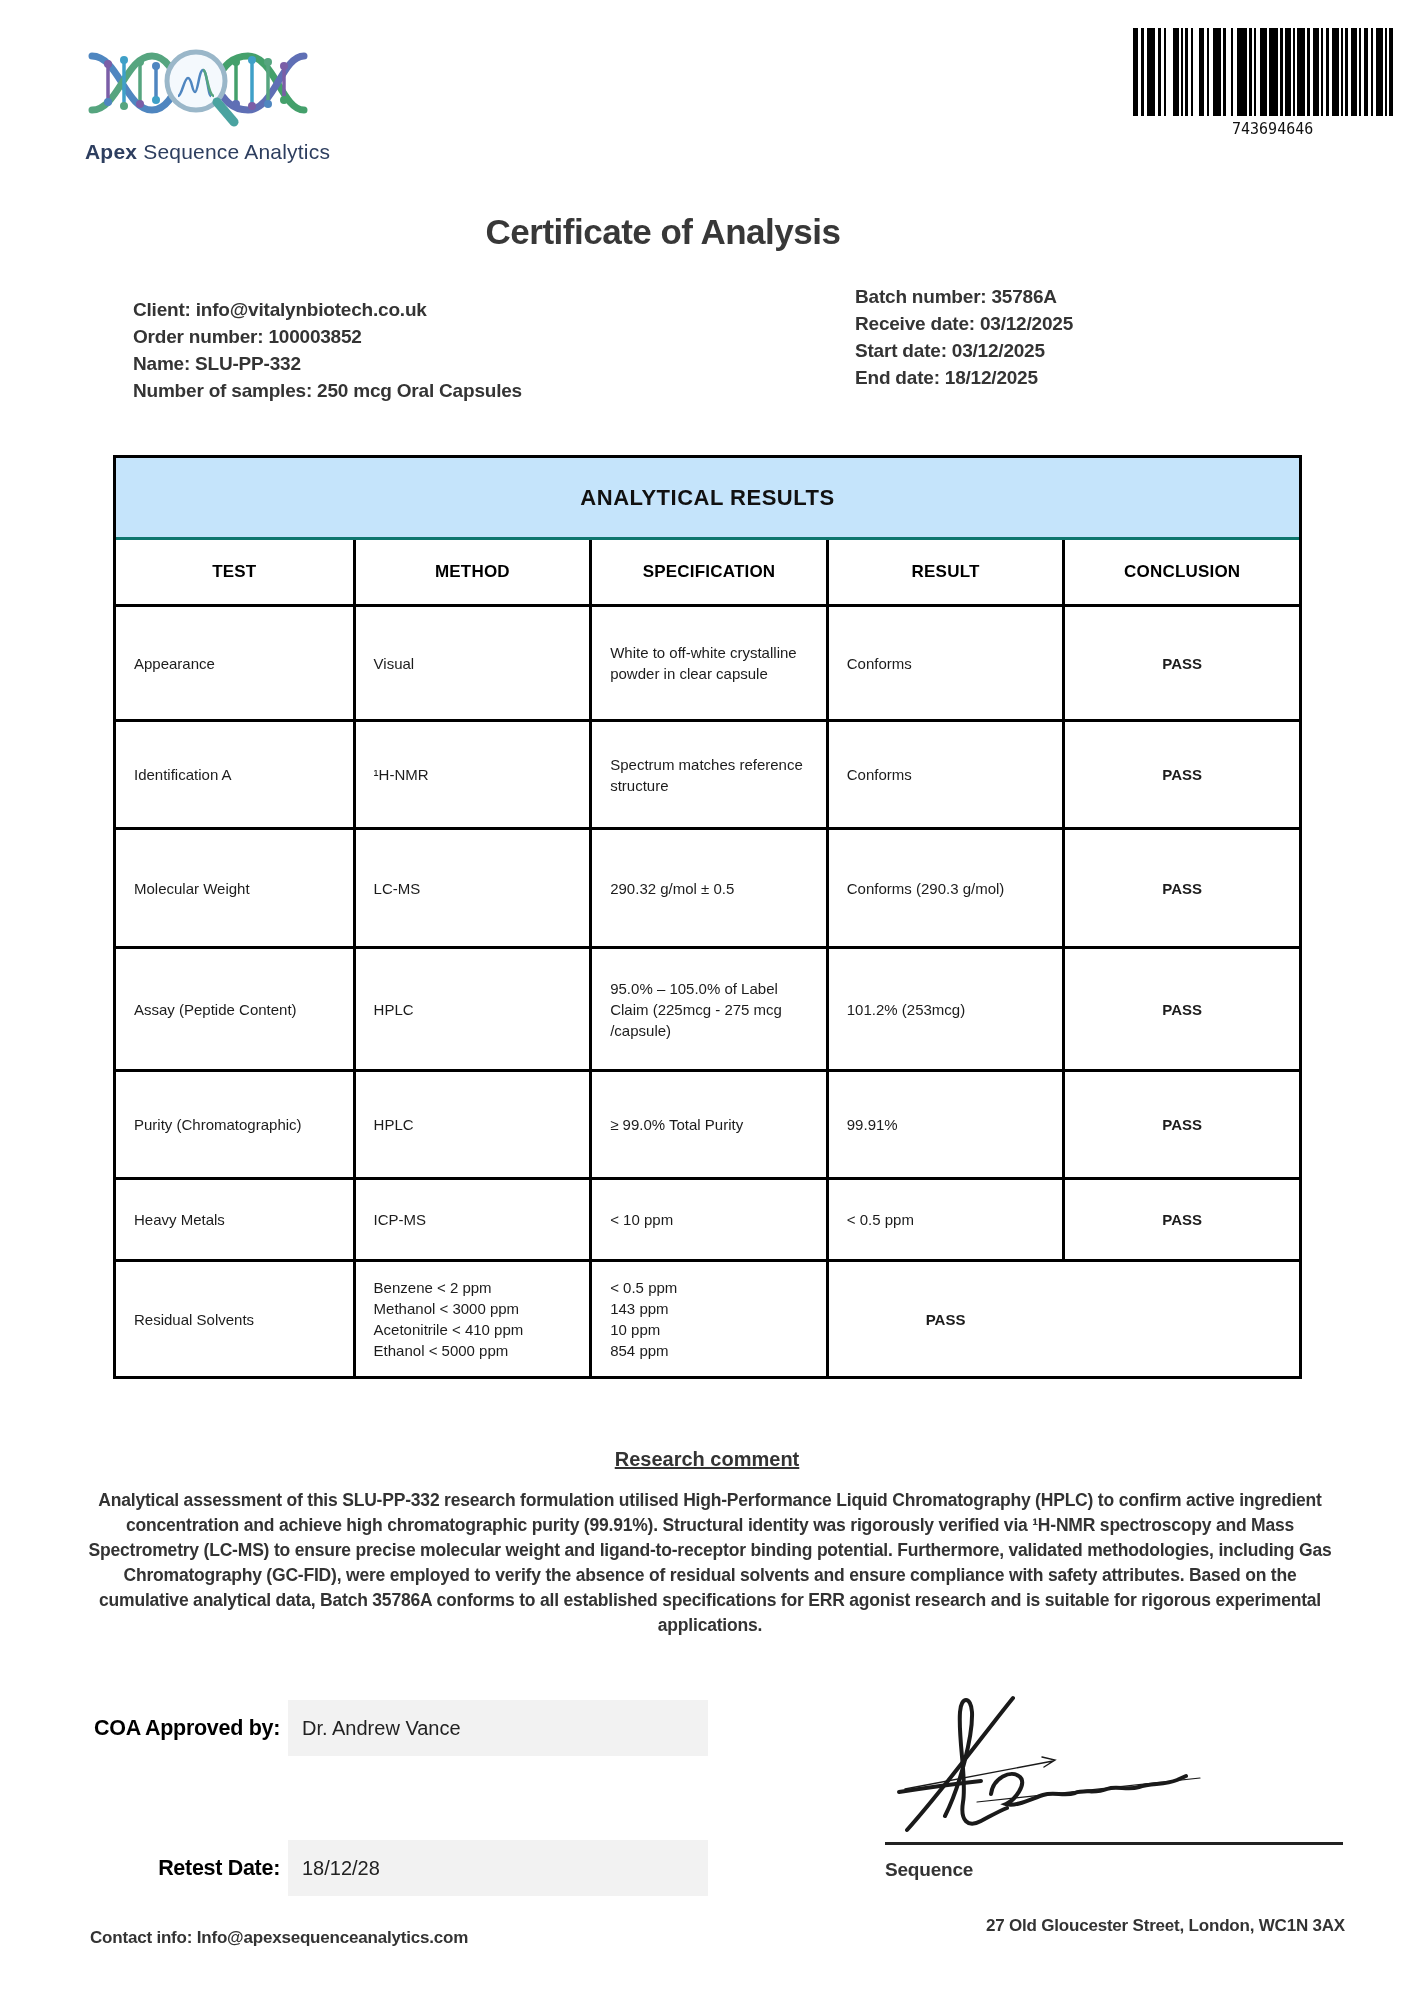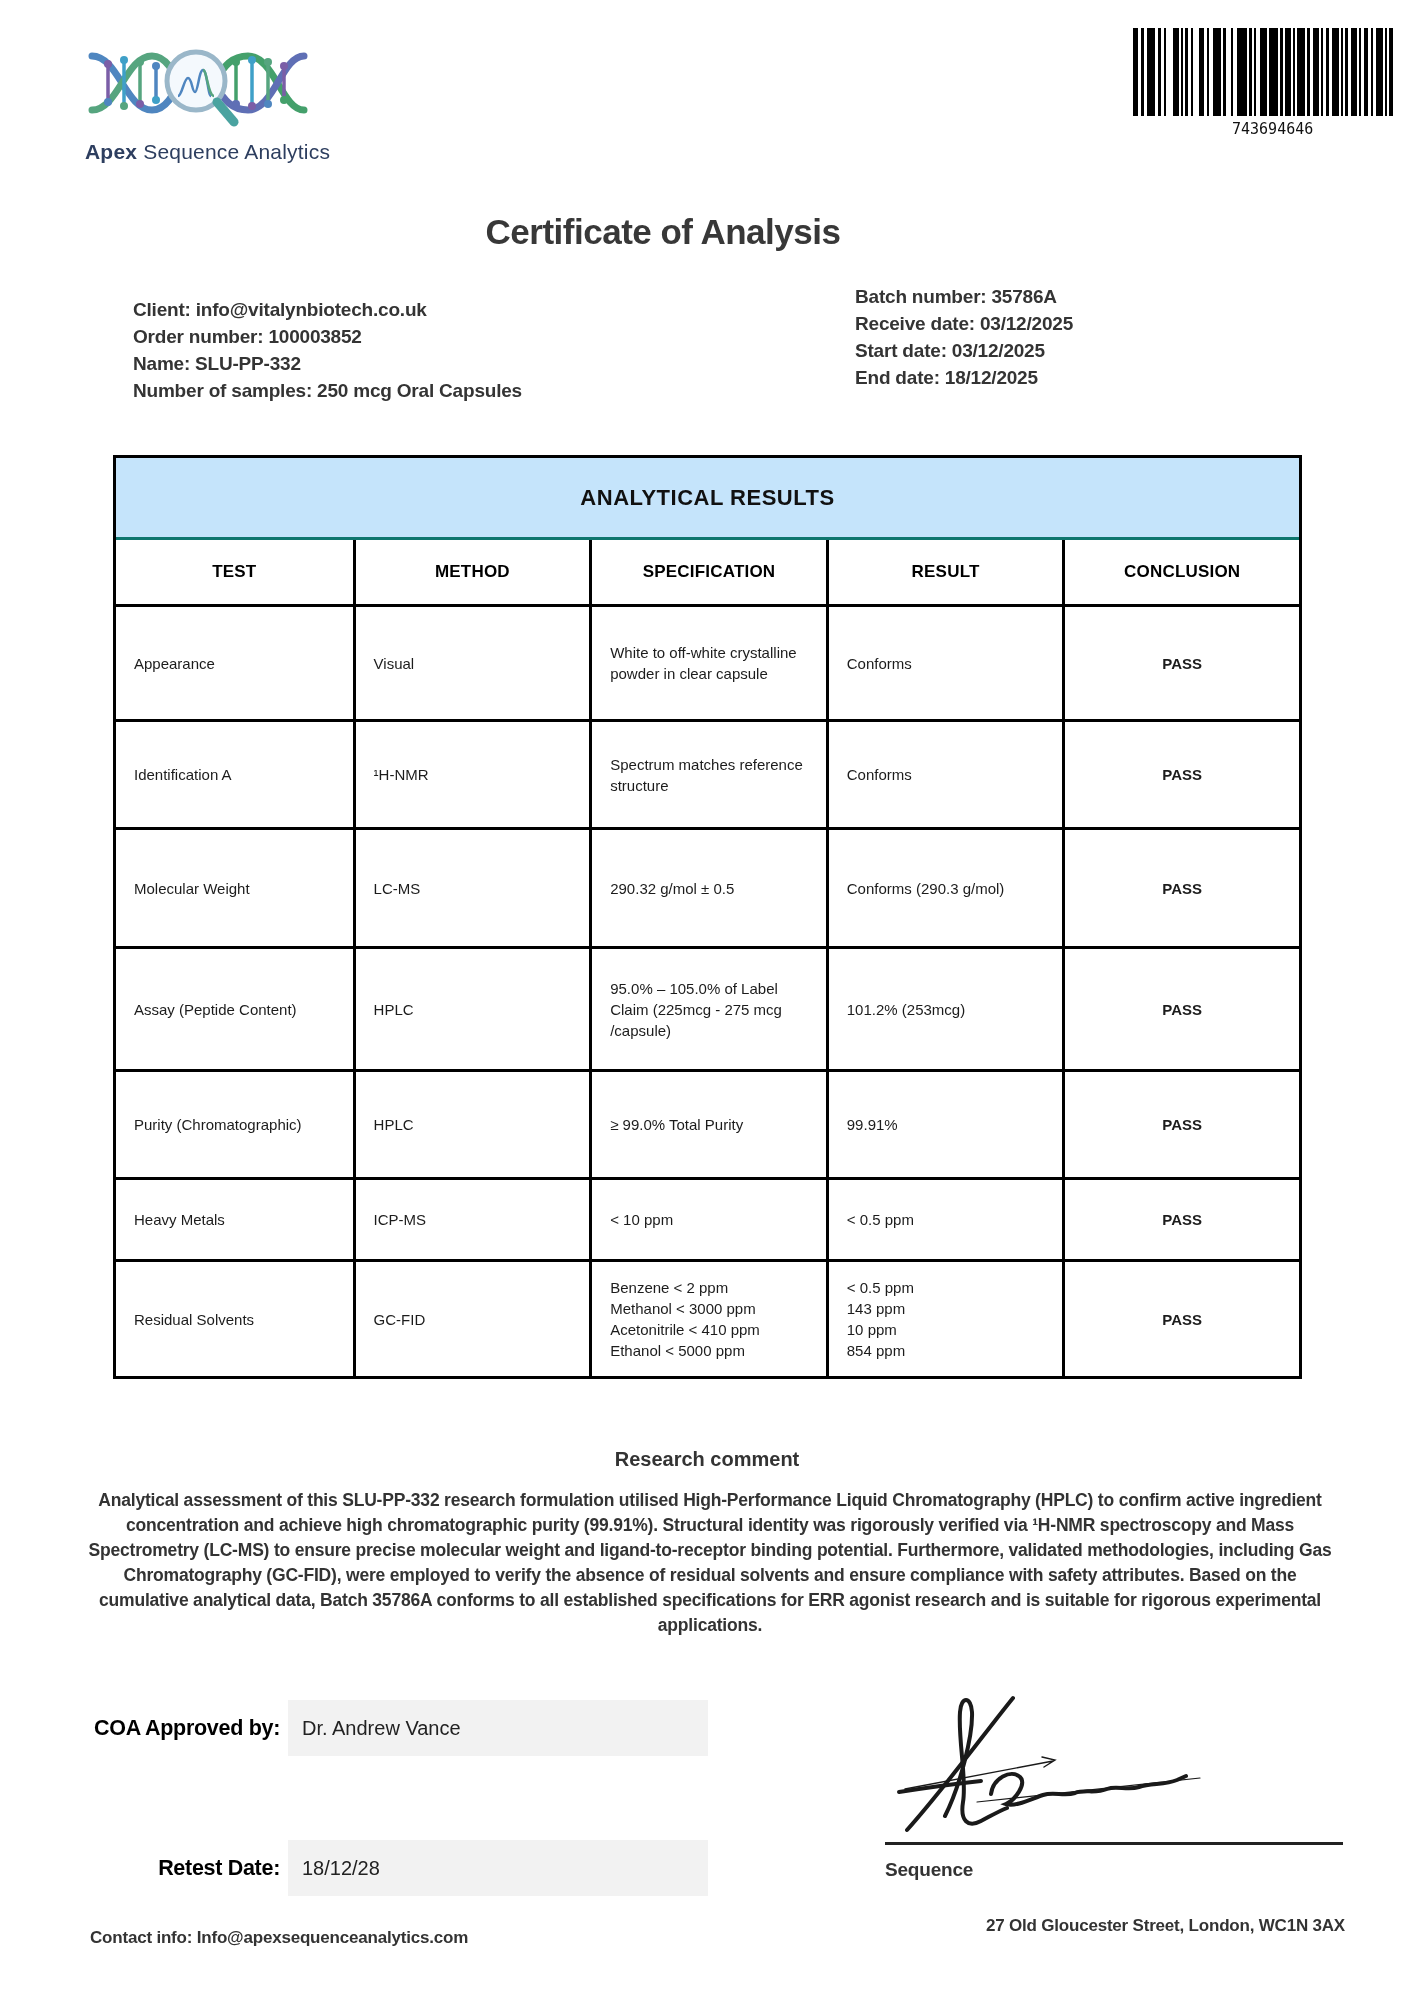--- a/index.html
+++ b/index.html
@@ -43,21 +43,21 @@
   .tbody .trow:nth-child(1){ min-height:115px; }
   .tbody .trow:nth-child(2){ min-height:108px; }
   .tbody .trow:nth-child(3){ min-height:119px; }
   .tbody .trow:nth-child(4){ min-height:123px; }
   .tbody .trow:nth-child(5){ min-height:108px; }
   .tbody .trow:nth-child(6){ min-height:82px; }
   .tbody .trow:nth-child(7){ min-height:117px; }
 
   
   .rc-title { position:absolute; left:0; top:1448px; width:1414px; text-align:center;
-              font-size:20px; font-weight:bold; color:#333; }
+              font-size:20px; font-weight:bold; color:#333;text-decoration:underline; }
   .rc-body { position:absolute; left:85px; top:1488px; width:1250px; text-align:center;
              font-size:17.5px; font-weight:bold; color:#333; line-height:25px; letter-spacing:-0.2px; }
 
   
   .ap-row { position:absolute; left:40px; width:680px; height:56px; display:flex; align-items:center; }
   .ap-row .ap-label { width:240px; text-align:right; font-size:21.5px; font-weight:bold; color:#000; letter-spacing:-0.3px; }
   .ap-row .ap-value { margin-left:8px; width:420px; height:56px; background:#f2f2f2;
                       display:flex; align-items:center; padding-left:14px; font-size:20px; color:#222; }
   .ap-1 { top:1700px; } .ap-2 { top:1770px; } .ap-3 { top:1840px; }
 
@@ -237,21 +237,20 @@
     <div class="trow">
       <div class="tcell c-test">Heavy Metals</div>
       <div class="tcell c-method">ICP-MS</div>
       <div class="tcell c-spec">&lt; 10 ppm</div>
       <div class="tcell c-result">&lt; 0.5 ppm</div>
       <div class="tcell conc c-conc">PASS</div>
     </div>
 
     <div class="trow">
       <div class="tcell c-test">Residual Solvents</div>
-      <div class="tcell c-method">GC-FID</div>
       <div class="tcell c-spec">Benzene &lt; 2 ppm
 Methanol &lt; 3000 ppm
 Acetonitrile &lt; 410 ppm
 Ethanol &lt; 5000 ppm</div>
       <div class="tcell c-result">&lt; 0.5 ppm
 143 ppm
 10 ppm
 854 ppm</div>
       <div class="tcell conc c-conc">PASS</div>
     </div>

